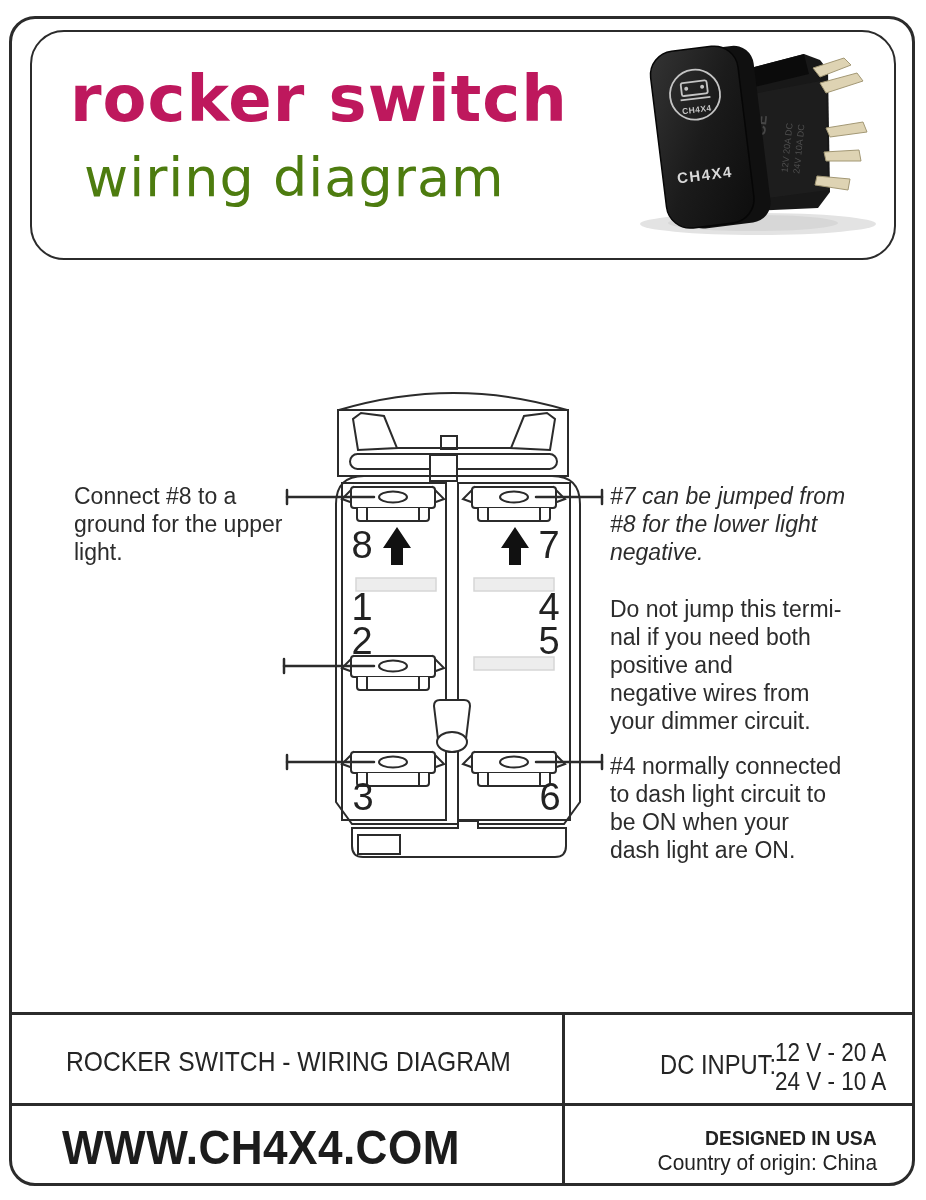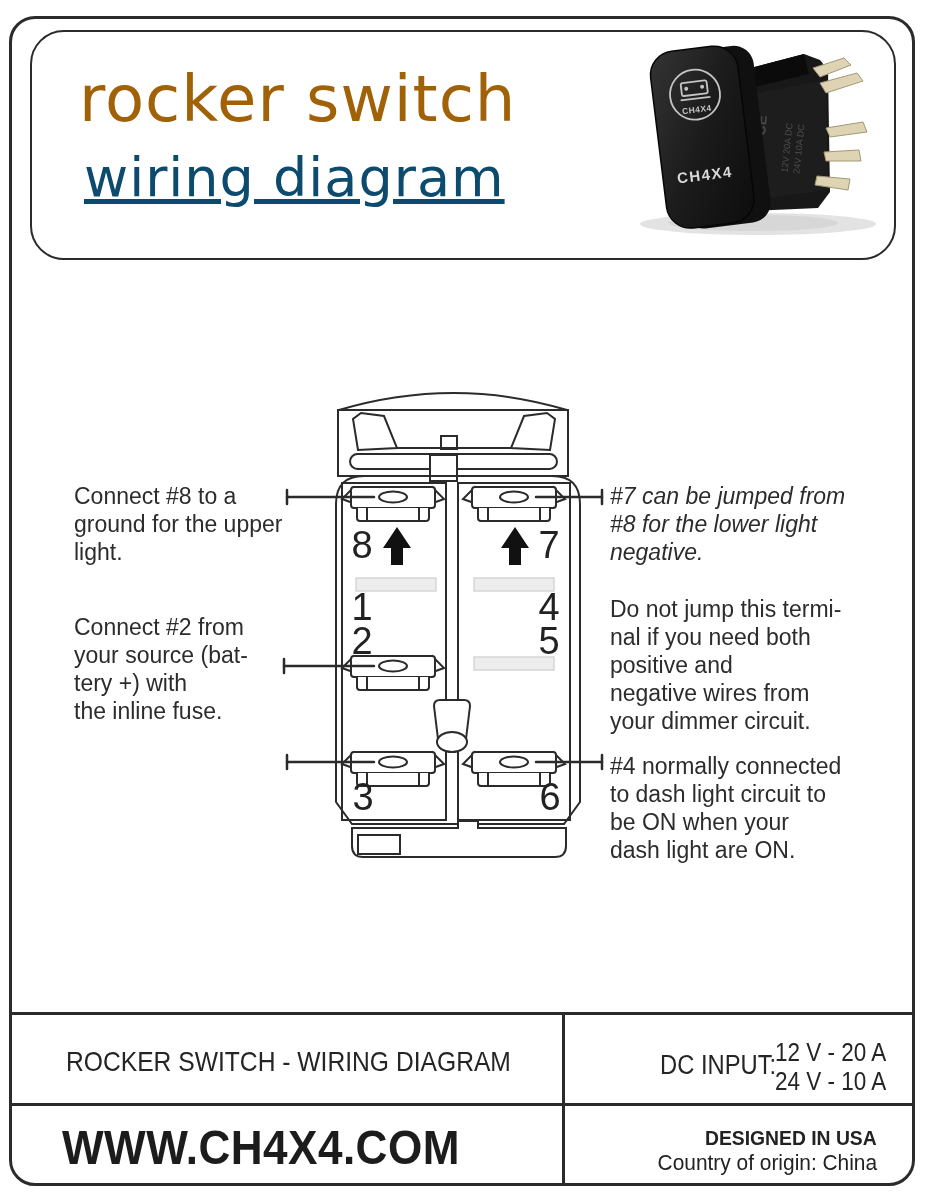--- a/index.html
+++ b/index.html
@@ -3,23 +3,23 @@
 <meta charset="utf-8">
 <style>
   html,body{margin:0;padding:0;background:#fff;}
   .page{position:relative;width:926px;height:1200px;background:#fff;overflow:hidden;
         font-family:"Liberation Sans",sans-serif;color:#2c2c2c;}
   .outer-border{position:absolute;left:9px;top:16px;width:906px;height:1170px;
         border:3px solid #2b2b2b;border-radius:26px;box-sizing:border-box;}
   .header-box{position:absolute;left:30px;top:30px;width:866px;height:230px;
         border:2.5px solid #2b2b2b;border-radius:34px;box-sizing:border-box;background:#fff;}
   .title1{position:absolute;left:70px;top:62px;font-family:"DejaVu Sans",sans-serif;
-        font-size:64px;font-weight:400;letter-spacing:1px;color:#a16207;margin-left:9px;}
+        font-size:64px;font-weight:700;letter-spacing:1px;color:#be185d;}
   .title2{position:absolute;left:84px;top:146px;font-family:"DejaVu Sans",sans-serif;
-        font-size:54px;font-weight:400;letter-spacing:1px;color:#0c4a6e;text-decoration:underline;}
+        font-size:54px;font-weight:400;letter-spacing:1px;color:#4d7c0f;}
   .photo{position:absolute;left:628px;top:40px;width:280px;height:204px;}
   .diagram-svg{position:absolute;left:0;top:378px;width:926px;height:500px;}
   .note{position:absolute;font-size:23px;line-height:28px;color:#2c2c2c;white-space:pre-line;}
   .note-l1{left:74px;top:482px;width:230px;}
   .note-l2{left:74px;top:613px;width:220px;}
   .note-l3{left:79px;top:752px;width:230px;}
   .note-r1{left:610px;top:482px;width:260px;font-style:italic;}
   .note-r2{left:610px;top:595px;width:260px;}
   .note-r3{left:610px;top:752px;width:260px;}
   .hline{position:absolute;left:9px;width:906px;height:3px;background:#2b2b2b;}
@@ -203,24 +203,20 @@
       <line class="leader" x1="287" y1="384" x2="374" y2="384"></line>
         <line class="leader" x1="287" y1="377" x2="287" y2="391"></line>
       <line class="leader" x1="536" y1="384" x2="602" y2="384"></line>
         <line class="leader" x1="602" y1="377" x2="602" y2="391"></line>
     </g>
   </svg>
 
   <div class="note note-l1">Connect #8 to a
 ground for the upper
 light.</div>
-  <div class="note note-l2">Connect #2 from
-your source (bat-
-tery +) with
-the inline fuse.</div>
   <div class="note note-r1">#7 can be jumped from
 #8 for the lower light
 negative.</div>
   <div class="note note-r2">Do not jump this termi-
 nal if you need both
 positive and
 negative wires from
 your dimmer circuit.</div>
   <div class="note note-r3">#4 normally connected
 to dash light circuit to

